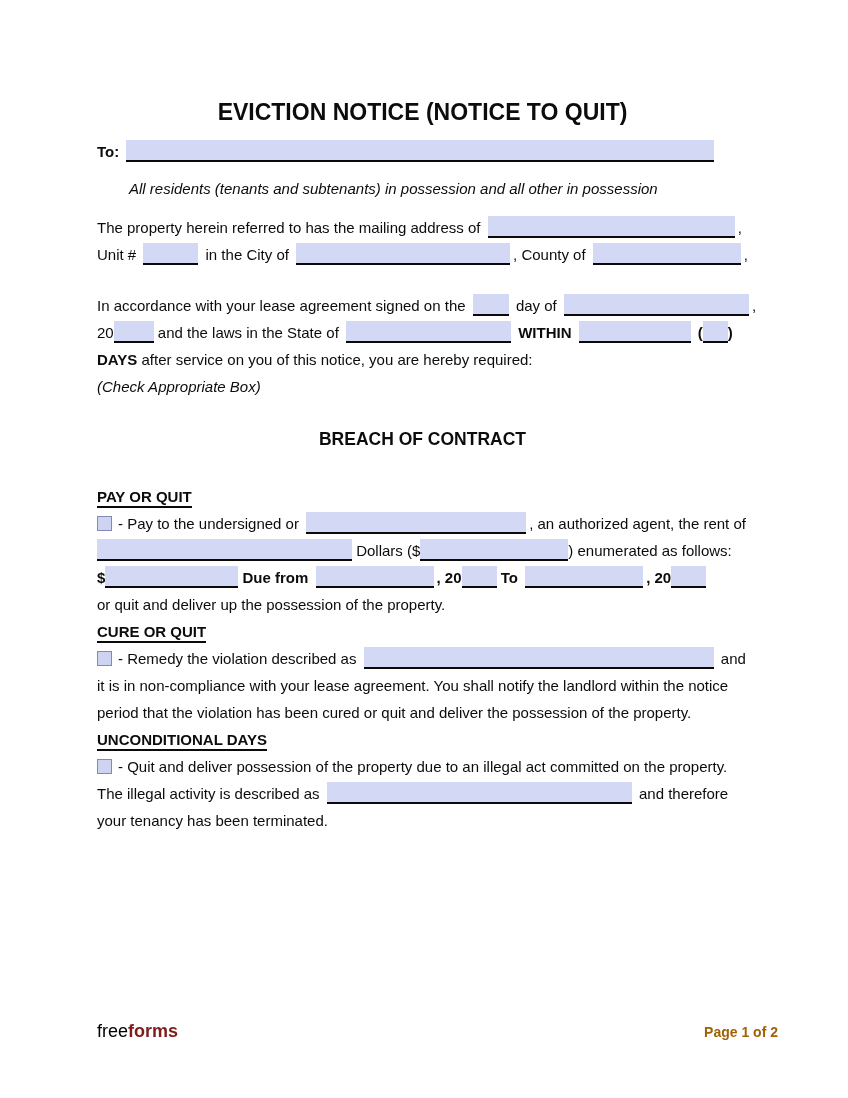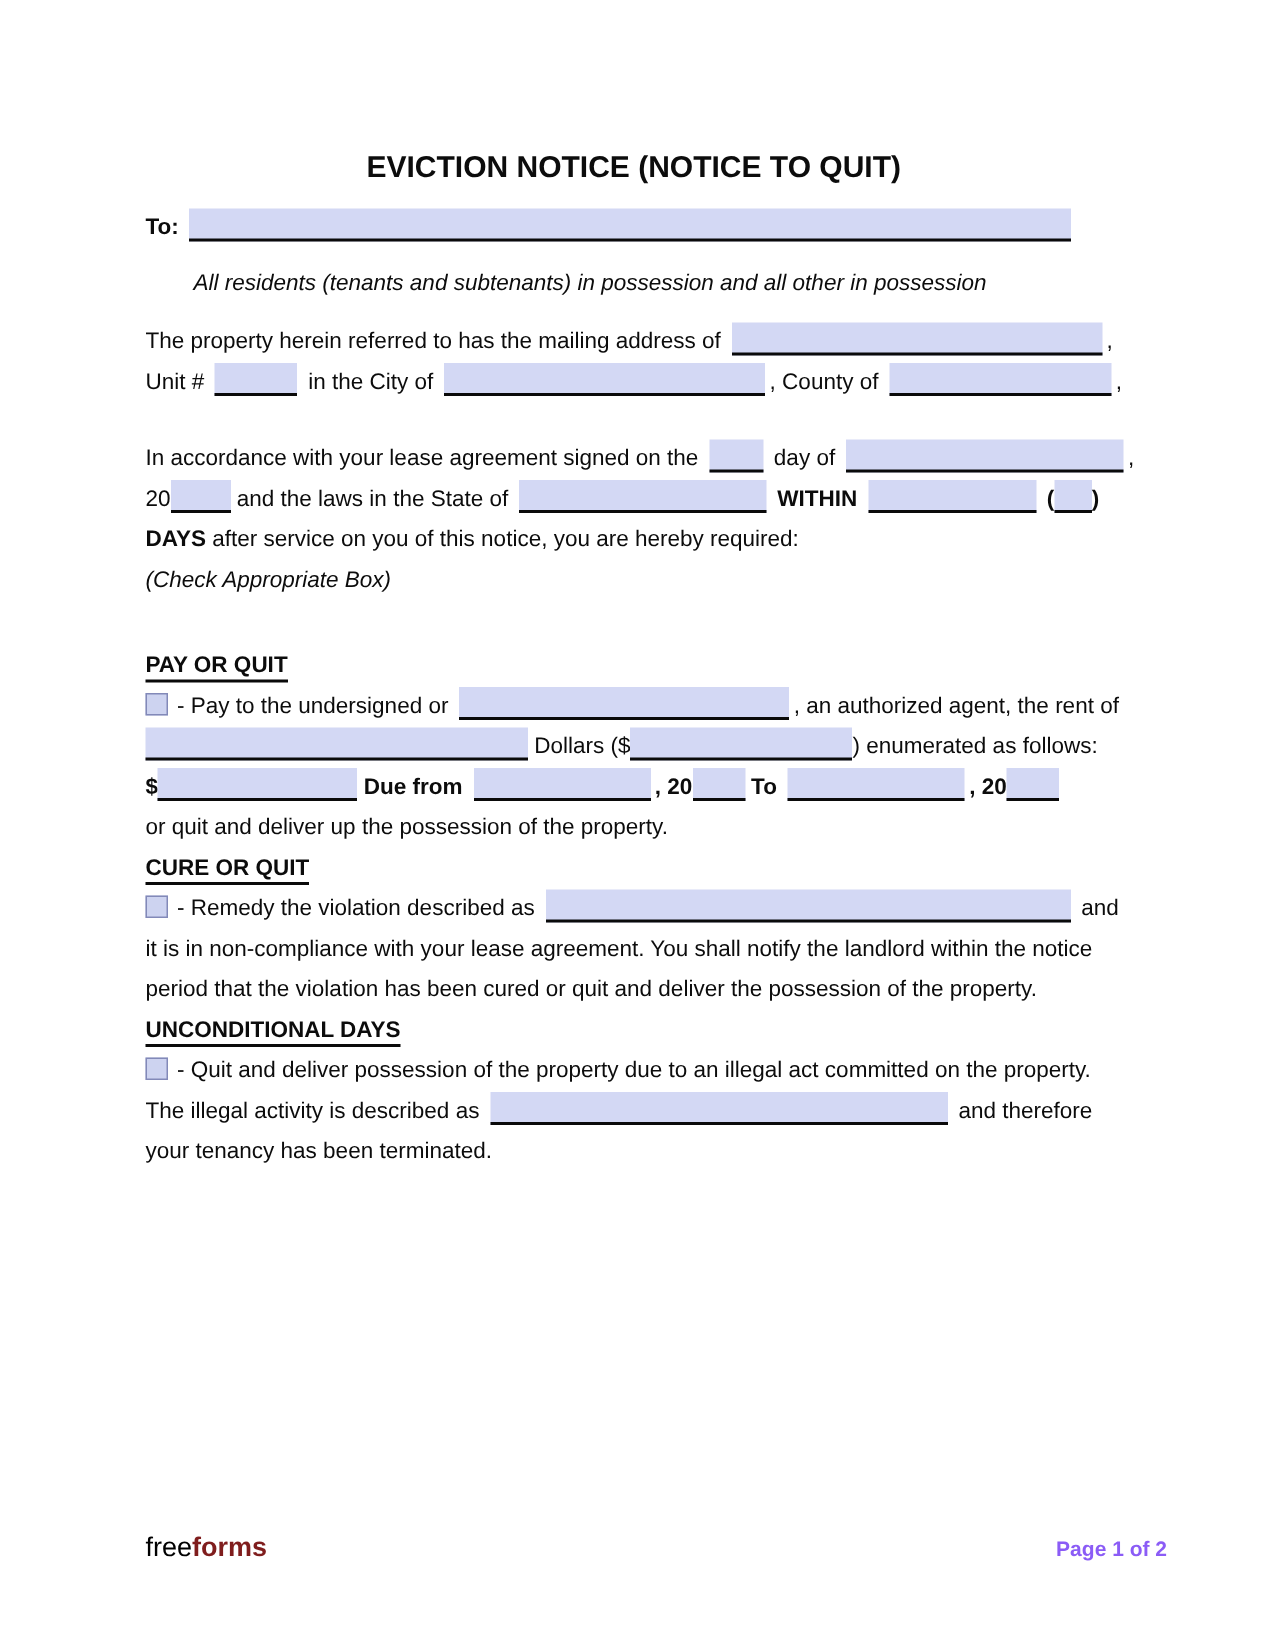--- a/index.html
+++ b/index.html
@@ -9,21 +9,21 @@
     height: 1098px;
     background: #ffffff;
     font-family: "Liberation Sans", sans-serif;
     font-size: 15px;
     color: #0c0c0c;
     box-sizing: border-box;
     padding: 98px 100px 0 97px;
     overflow: hidden;
   }
   .title {
-    font-size: 20px;
+    font-size: 23px;
     font-weight: bold;
     text-align: center;
     margin: 0;
     line-height: 28px;
     white-space: nowrap;
   }
   .line { line-height: 27px; white-space: nowrap; }
   .to-line { margin-top: 12px; }
   .to-line .label { font-weight: bold; }
   .residents { margin-top: 10px; font-style: italic; margin-left: 32px; }
@@ -78,21 +78,21 @@
     left: 97px;
     right: 70px;
     bottom: 56px;
     display: flex;
     justify-content: space-between;
     align-items: baseline;
   }
   .brand { font-size: 18px; }
   .brand .free  { color: #000000; }
   .brand .forms { color: #7f1d1d; font-weight: bold; }
-  .page-num { font-size: 14px; font-weight: bold; color: #8b5cf6; }
+  .page-num { font-size: 14px; font-weight: bold; color: #a16207; }
 </style>
 </head>
 <body>
 
 <div class="page">
 
   <div class="title">EVICTION NOTICE (NOTICE TO QUIT)</div>
 
   <div class="line to-line">
     <span class="label">To:</span>
@@ -130,20 +130,21 @@
       <span class="field w112"></span>
       <span class="bold">(</span><span class="field w25 tight"></span><span class="bold">)</span>
     </div>
     <div class="line">
       <span class="bold">DAYS</span>
       <span>after service on you of this notice, you are hereby required:</span>
     </div>
     <div class="line italic">(Check Appropriate Box)</div>
   </div>
 
+  <div class="breach-heading">BREACH OF CONTRACT</div>
 
   <div class="section-heading pay-heading">
     <span class="ul">PAY OR QUIT</span>
   </div>
   <div class="line">
     <span class="checkbox"></span><span>- Pay to the undersigned or</span>
     <span class="field w220"></span><span>, an authorized agent, the rent of</span>
   </div>
   <div class="line">
     <span class="field w255 tight"></span>

